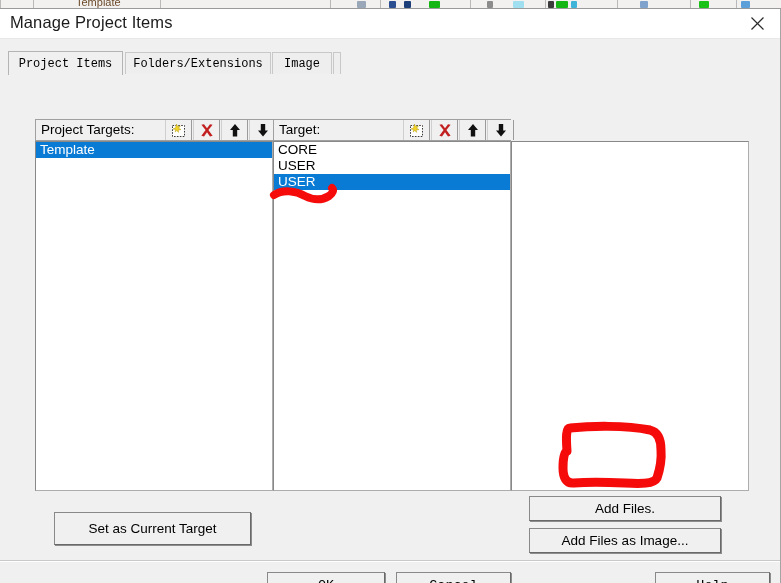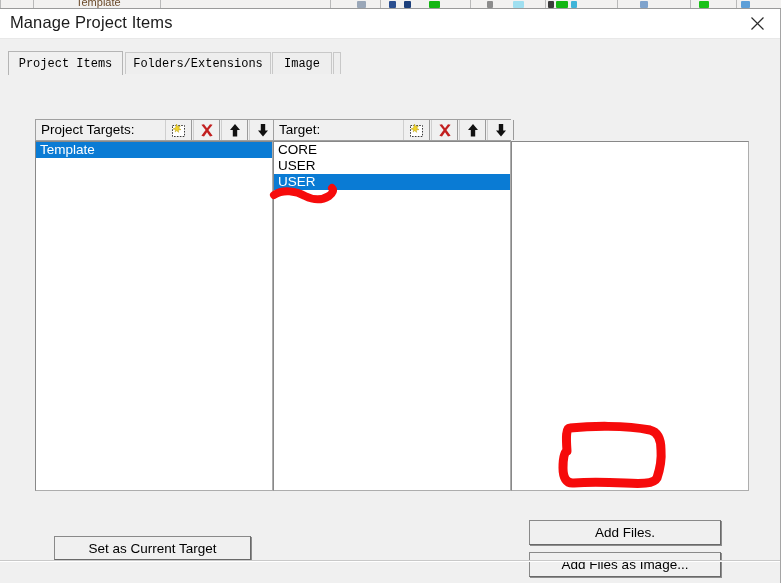--- a/index.html
+++ b/index.html
@@ -158,21 +158,20 @@
     position: absolute;
     background: #f0f0f0;
     border: 1px solid #898989;
     border-right-color: #696969;
     border-bottom-color: #696969;
     box-shadow: 1px 1px 0 0 #8d8d8d;
     display: flex; align-items: center; justify-content: center;
     font-size: 13.5px; color: #000;
     cursor: default;
     white-space: nowrap;
-    margin-top: 24px;
   }
   .btn.mono {
     font-family: "Liberation Mono", "DejaVu Sans Mono", monospace;
     font-size: 13.5px;
   }
 
   
   .footer-sep {
     position: absolute; left: 0; top: 521px;
     width: 780px; height: 1px; background: #c9c9c9;
@@ -305,21 +304,21 @@
 
         <div class="listbox" style="left:265px; top:66px; width:238px; height:350px;">
           <div class="list-item">CORE</div>
           <div class="list-item">USER</div>
           <div class="list-item selected">USER</div>
         </div>
 
 
         <div class="listbox" style="left:503px; top:66px; width:238px; height:350px;"></div>
 
-        <div class="btn" style="left:46px; top:437px; width:197px; height:24px;">
+        <div class="btn" style="left:46px; top:437px; width:197px; height:33px;">
           <span>Set as Current Target</span>
         </div>
 
         <div class="btn" style="left:521px; top:421px; width:192px; height:25px;">
           <span>Add Files.</span>
         </div>
 
         <div class="btn" style="left:521px; top:453px; width:192px; height:25px;">
           <span>Add Files as Image...</span>
         </div>

